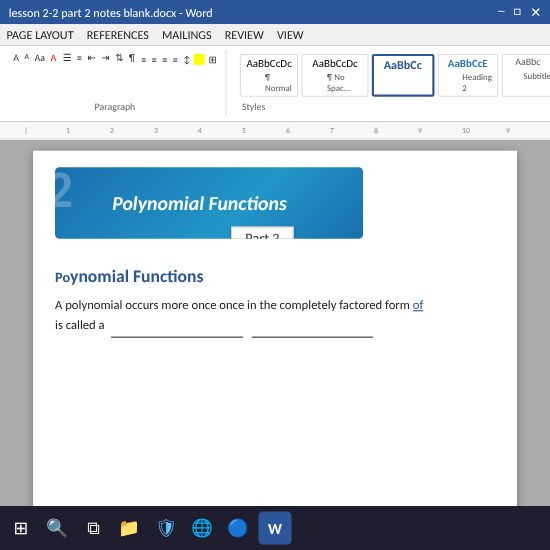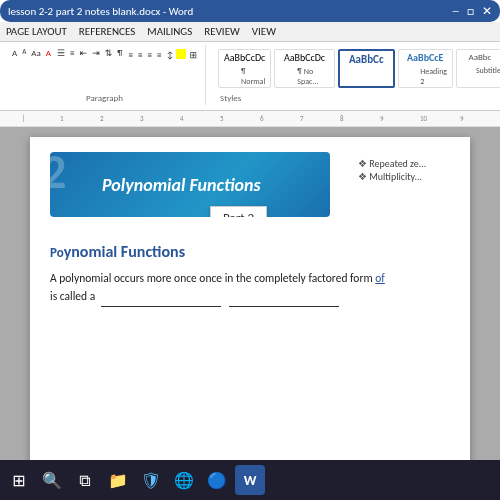--- a/index.html
+++ b/index.html
@@ -29,21 +29,20 @@
     
     .title-bar {
       background: #2b579a;
       color: white;
       font-size: 11px;
       padding: 3px 8px;
       display: flex;
       justify-content: space-between;
       align-items: center;
       height: 22px;
-      border-radius: 10px;
     }
 
     
     .ribbon {
       background: #f3f3f3;
       border-bottom: 1px solid #ccc;
       display: flex;
       flex-direction: column;
     }
 
@@ -406,24 +405,20 @@
 
     <div class="banner-wrapper">
 
       <div class="banner">
         <span class="banner-number">2</span>
         <span class="banner-text">Polynomial Functions</span>
         <div class="part-badge">Part 2</div>
       </div>
 
       <div class="bullets-col">
-        <ul class="bullet-sub">
-          <li>Repeated ze...</li>
-          <li>Multiplicity...</li>
-        </ul>
       </div>
     </div>
 
     <div class="doc-heading">
       <span style="font-size:13px;">Po</span><span>ynomial Functions</span>
     </div>
 
     <div class="doc-body">
       <span>A </span><span>polynomial occurs more once once in the completely factored form</span>
       <span class="doc-link">of</span>

